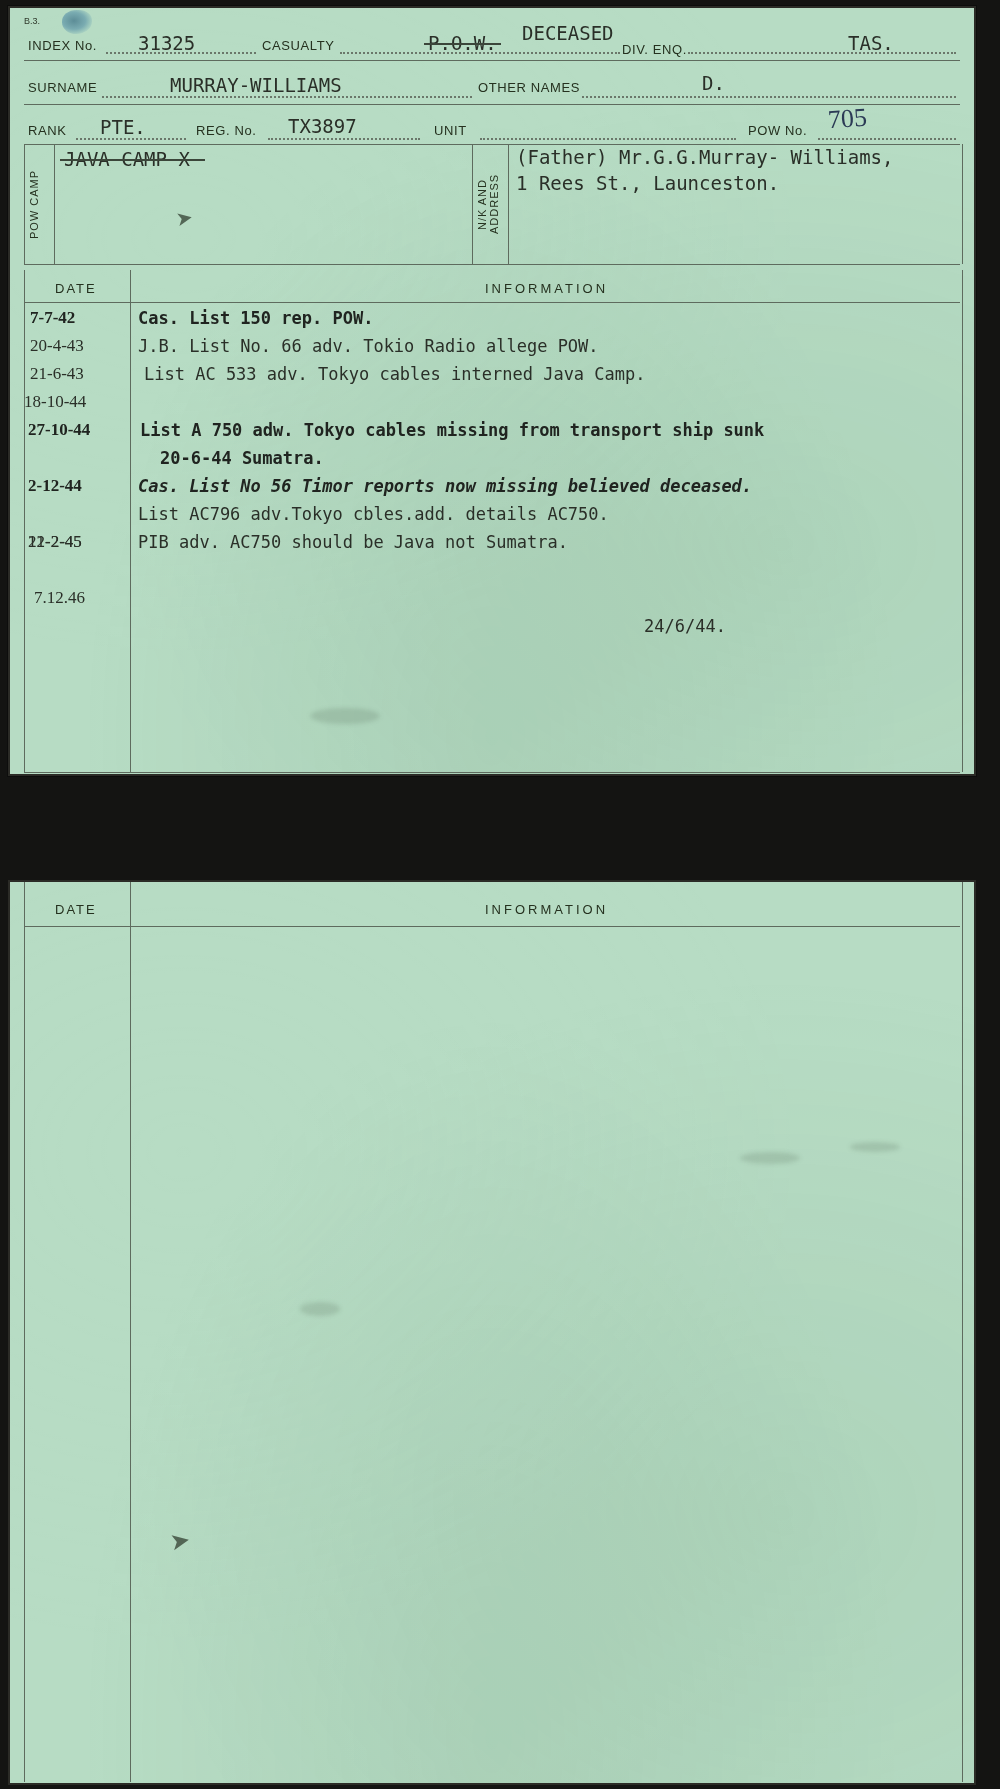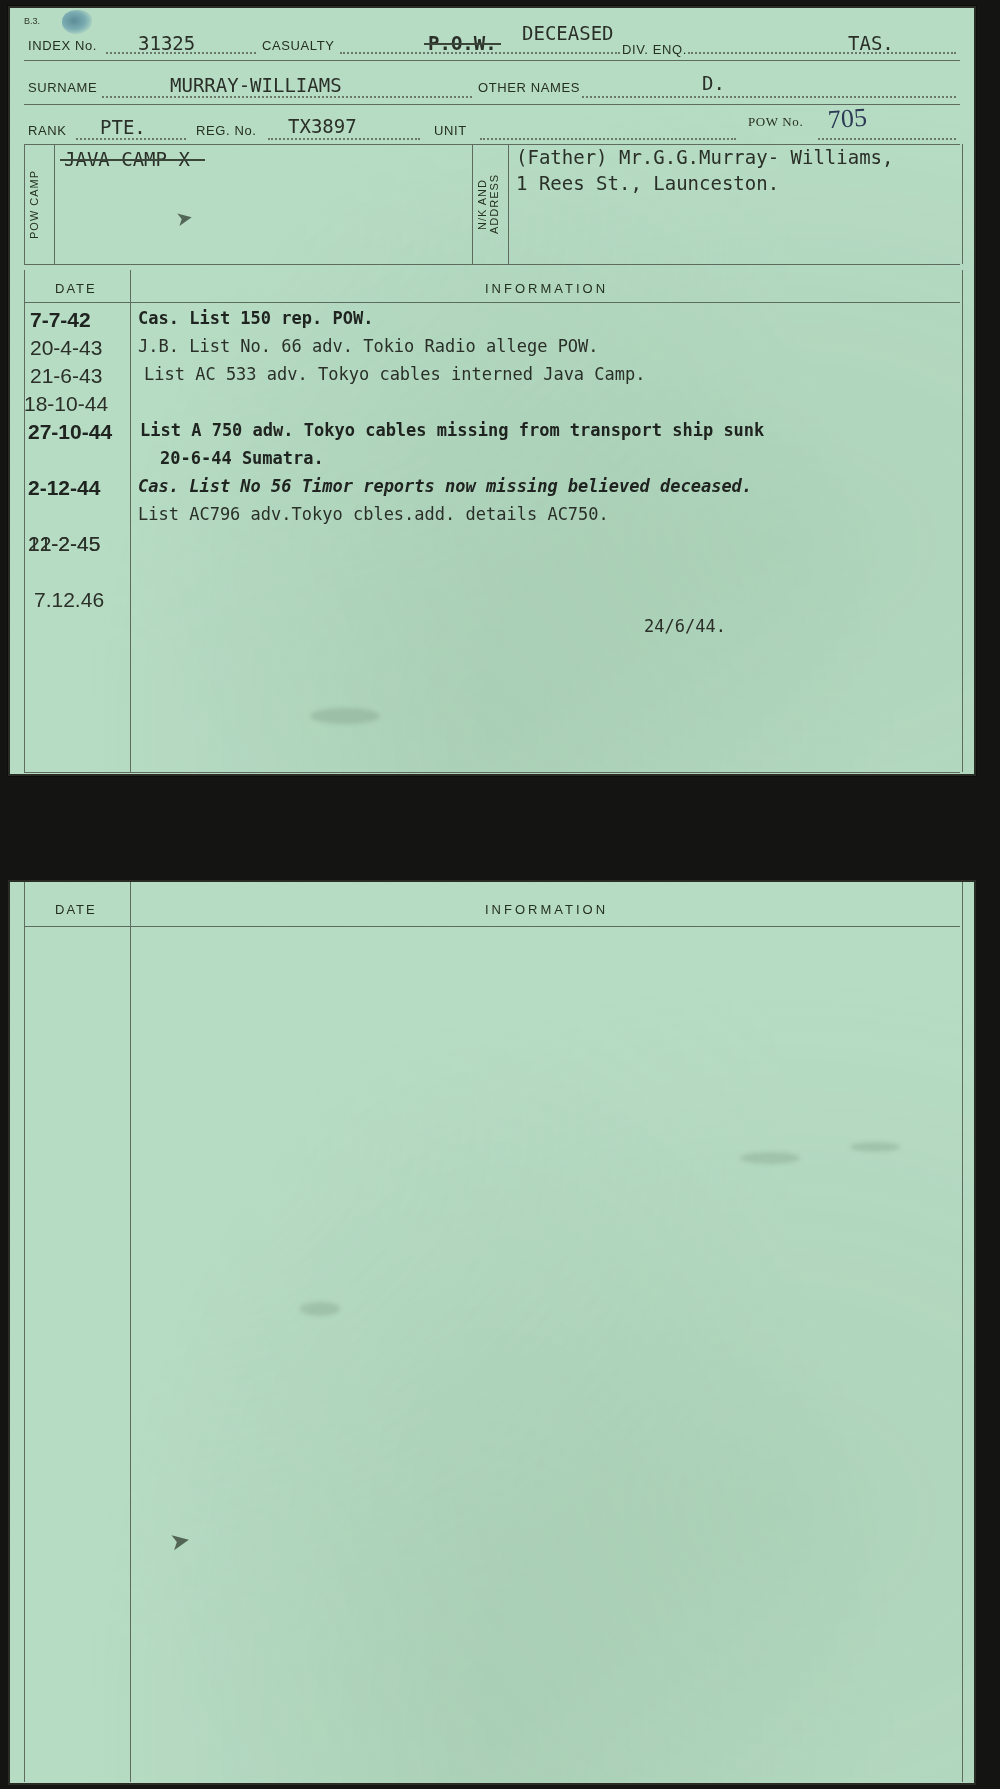--- a/index.html
+++ b/index.html
@@ -67,21 +67,21 @@
     color: #25311f;
     white-space: nowrap;
   }
   .tw {
     position: absolute;
     font-family: "DejaVu Sans Mono", monospace;
     font-size: 19px;
     color: #2a2f28;
     white-space: nowrap;
   }
-  .tw.b { font-weight: bold; }
+  .tw.b { font-weight: normal; }
   .dots {
     position: absolute;
     border-bottom: 2px dotted #6a776a;
     height: 0;
   }
   .tiny {
     position: absolute;
     font-family: "Liberation Sans", sans-serif;
     font-size: 9px;
     color: #303a2c;
@@ -127,22 +127,22 @@
     left: -4px; right: -4px;
     top: 52%;
     border-top: 2px solid #3b463a;
   }
   .colrule {
     position: absolute;
     border-left: 1px solid #5e6b5e;
   }
   .entry-date {
     position: absolute;
-    font-family: Liberation Sans, sans-serif;
-    font-size: 21px;
+    font-family: Liberation Serif, serif;
+    font-size: 17px;
     color: #2a2f28;
     white-space: nowrap;
   }
   .entry-text {
     position: absolute;
     font-family: "DejaVu Sans Mono", monospace;
     font-size: 17px;
     color: #2a2f28;
     white-space: nowrap;
   }
@@ -204,21 +204,21 @@
     <div class="tw" style="left:90px; top:108px;">PTE.</div>
 
     <div class="lbl" style="left:186px; top:115px;">REG. No.</div>
     <div class="dots" style="left:258px; top:130px; width:152px;"></div>
     <div class="tw" style="left:278px; top:107px;">TX3897</div>
 
     <div class="lbl" style="left:424px; top:115px;">UNIT</div>
     <div class="dots" style="left:470px; top:130px; width:256px;"></div>
     <div class="tw" style="left:482px; top:107px;"></div>
 
-    <div class="lbl" style="left:738px; top:106px;font-family:Liberation Serif, serif;">POW No.</div>
+    <div class="lbl" style="left:738px; top:115px;">POW No.</div>
     <div class="dots" style="left:808px; top:130px; width:138px;"></div>
     <div class="ink-blue" style="left:818px; top:96px;">705</div>
 
     <div class="rule" style="top:136px;"></div>
 
     <div class="vline" style="left:14px; top:136px; height:120px;"></div>
     <div class="vline" style="left:44px; top:136px; height:120px;"></div>
     <div class="vlabel" style="left:18px; top:144px; height:104px;">POW CAMP</div>
 
     <div class="tw" style="left:54px; top:140px;"><span class="strike">JAVA CAMP X-</span></div>
@@ -258,20 +258,21 @@
 
     <div class="entry-text bold" style="left:150px; top:440px;">20-6-44 Sumatra.</div>
 
     <div class="entry-date bold" style="left:18px; top:468px;">2-12-44</div>
     <div class="entry-text bold" style="left:128px; top:468px;font-style:italic;">Cas. List No 56 Timor reports now missing believed deceased.</div>
 
     <div class="entry-date" style="left:18px; top:524px;">12-2-45</div>
     <div class="entry-text" style="left:128px; top:496px;">List AC796 adv.Tokyo cbles.add. details AC750.</div>
 
     <div class="entry-date" style="left:18px; top:524px;">21-2-45</div>
+    <div class="entry-text" style="left:128px; top:524px;">PIB adv. AC750 should be Java not Sumatra.</div>
 
     <div class="entry-date" style="left:24px; top:580px;">7.12.46</div>
 
     <div class="entry-text" style="left:634px; top:608px;">24/6/44.</div>
 
     <div class="rule" style="top:764px;"></div>
 
     <div class="smudge" style="left:300px; top:700px; width:70px; height:16px;"></div>
   </div>
 

